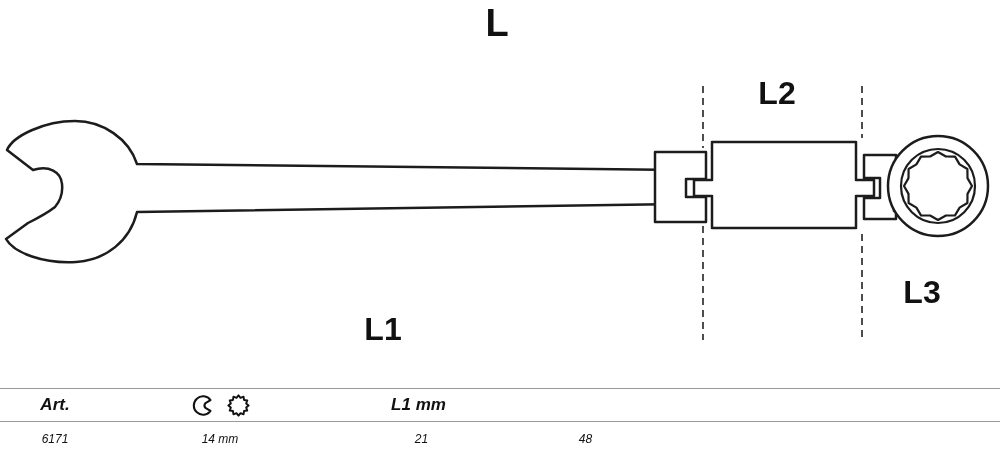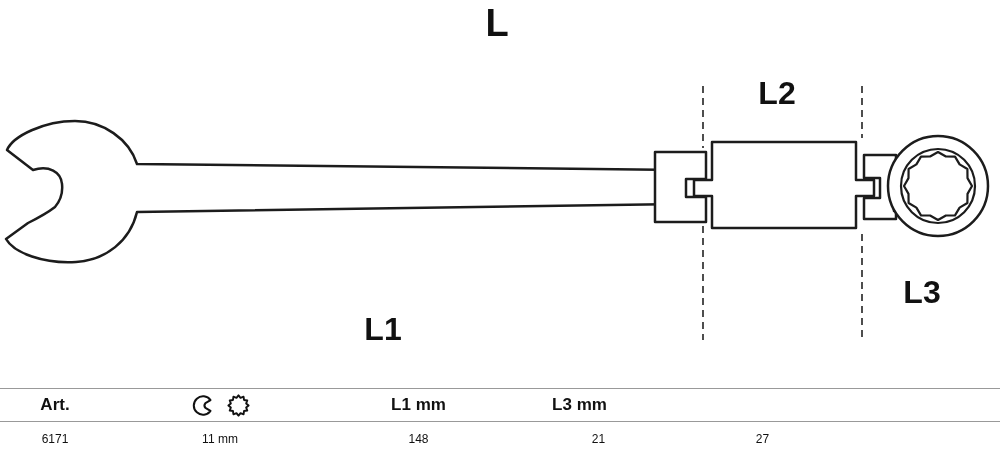--- a/index.html
+++ b/index.html
@@ -7,21 +7,21 @@
   .page{position:relative;width:1000px;height:455px;background:#fff;overflow:hidden;}
   .drawing{position:absolute;left:0;top:0;width:1000px;height:388px;}
   .dash{stroke:#222;stroke-width:1.6;stroke-dasharray:7 5;fill:none;}
   .wr{fill:#fff;stroke:#1c1c1c;stroke-width:2.5;stroke-linejoin:round;}
   .wr-thin{fill:#fff;stroke:#1c1c1c;stroke-width:2.2;stroke-linejoin:round;}
   .dim{font-family:"Liberation Sans",sans-serif;font-weight:700;fill:#111;}
   .dim-l{font-size:38px;}
   .dim-s{font-size:32px;}
 
   .spec-table{position:absolute;left:0;top:388px;width:1000px;}
-  .tr{display:flex;width:100%;}
+  .tr{display:flex;width:100%;font-style:italic;}
   .tr.head{height:32px;border-top:1px solid #999;border-bottom:1px solid #999;
            font-weight:700;font-size:17px;}
   .tr.data{height:34px;font-size:12px;}
   .td{display:flex;align-items:center;justify-content:center;box-sizing:border-box;}
   .c0{width:11%;}
   .c1{width:22%;gap:10px;}
   .c2{width:16.5%;}
   .c3{width:17.7%;}
   .c4{width:18.3%;}
   .c5{width:14.5%;}
@@ -81,24 +81,22 @@
       <div class="td c0">Art.</div>
       <div class="td c1">
         <svg class="hicon" width="27" height="27" viewBox="0 0 24 24">
           <path d="M20,7.2 A8.2,8.2 0 1 0 20,16.8 L15.5,14.2 A3.5,3.5 0 0 1 15.5,9.8 Z" fill="none" stroke="#111" stroke-width="1.8" stroke-linejoin="round"></path>
         </svg>
         <svg class="hicon" width="27" height="27" viewBox="0 0 24 24">
           <polygon fill="none" stroke="#111" stroke-width="1.7" stroke-linejoin="round" points="21,12 18.8,13.8 19.8,16.5 16.9,16.9 16.5,19.8 13.8,18.8 12,21 10.2,18.8 7.5,19.8 7.1,16.9 4.2,16.5 5.2,13.8 3,12 5.2,10.2 4.2,7.5 7.1,7.1 7.5,4.2 10.2,5.2 12,3 13.8,5.2 16.5,4.2 16.9,7.1 19.8,7.5 18.8,10.2"></polygon>
         </svg>
       </div>
       <div class="td c3">L1 mm</div>
-      <div class="td c5">L3 mm</div>
     </div>
     <div class="tr data">
       <div class="td c0">6171</div>
-      <div class="td c1">11 mm</div>
-      <div class="td c3">148</div>
+      <div class="td c1">14 mm</div>
       <div class="td c4">21</div>
-      <div class="td c5">27</div>
+      <div class="td c5">48</div>
     </div>
   </div>
 
 </div>
 
 </body></html>

